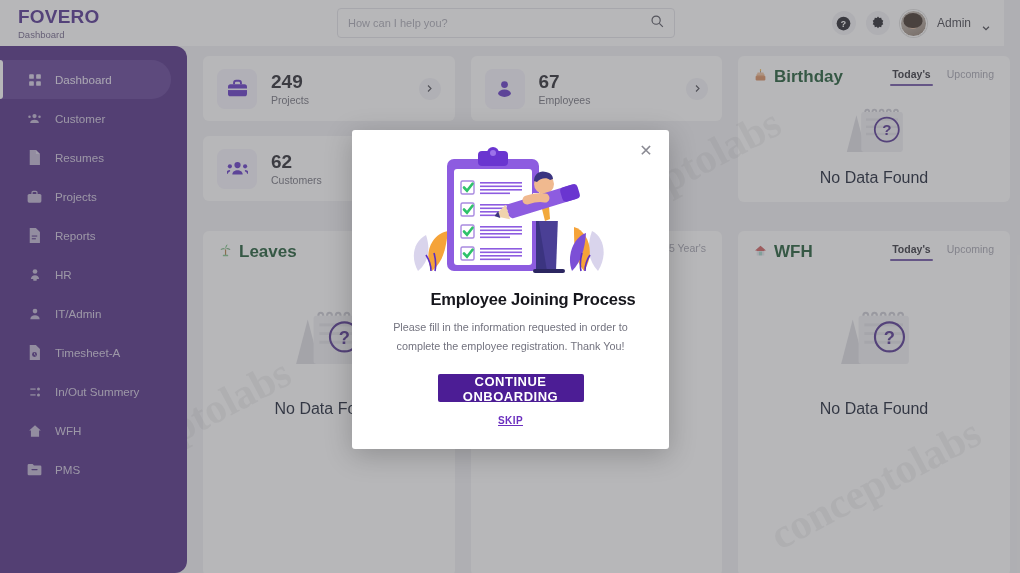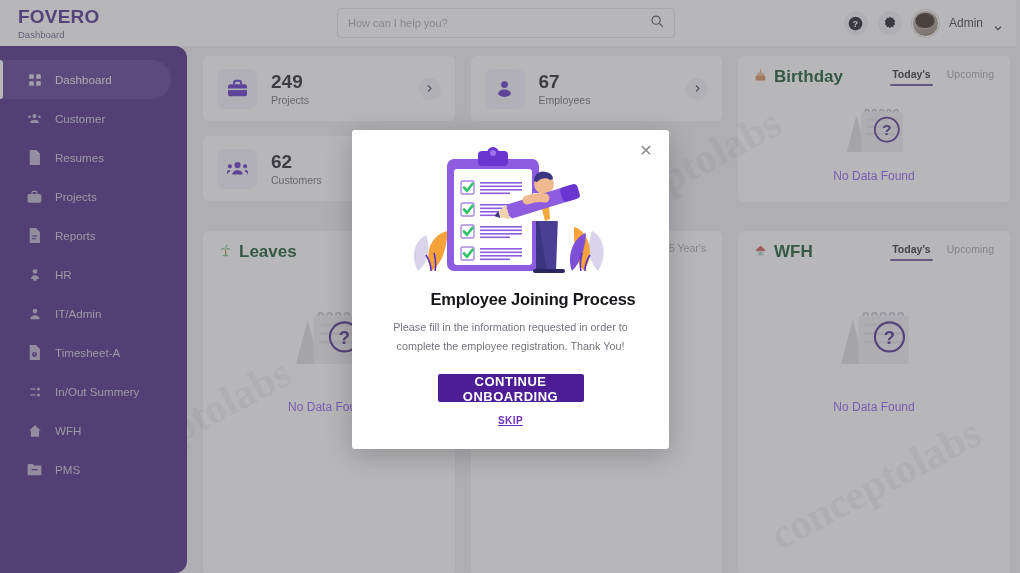--- a/index.html
+++ b/index.html
@@ -11,21 +11,21 @@
   }
   
   #app { position: absolute; inset: 0; }
   #scrim {
     position: absolute; inset: 0; background: rgba(96,96,100,.45);
     z-index: 50;
   }
 
   
   .header {
-    position: absolute; top: 0; left: 0; right: 4px; height: 46px;
+    position: absolute; top: 0; left: 0; right: 16px; height: 46px;
     background: #ffffff; display: flex; align-items: center; z-index: 5;
   }
   .logo-box { width: 187px; padding-left: 18px; }
   .logo-title {
     font-size: 19px; font-weight: bold; color: #4b2a8c; letter-spacing: .2px;
   }
   .logo-sub { font-size: 9.5px; color: #6b5f85; margin-top: 1px; }
   .search-wrap { flex: 0 0 auto; margin-left: 150px; }
   .search-box {
     width: 338px; height: 30px; border: 1px solid #e2e2e8; border-radius: 4px;
@@ -122,21 +122,21 @@
   }
   .tab.active { color: #2b2b34; font-weight: bold; }
   .tab.active::after {
     content: ""; position: absolute; left: -2px; right: -2px; bottom: 0;
     height: 2px; background: #6a4fa3; border-radius: 2px;
   }
   .empty {
     display: flex; flex-direction: column; align-items: center;
     justify-content: center; padding-top: 38px;
   }
-  .empty-txt { font-size: 12px; color: #8b5cf6; margin-top: 26px; text-align: center; }
+  .empty-txt { font-size: 16px; color: #0f172a; margin-top: 26px; text-align: center; }
 
   .two-up { display: flex; gap: 16px; }
   .two-up > .panel { flex: 1; }
 
   
   .modal-wrap {
     position: absolute; z-index: 100; left: 352px; top: 130px;
     width: 317px; height: 319px; background: #fff; border-radius: 3px;
     box-shadow: 0 6px 28px rgba(0,0,0,.22);
   }

